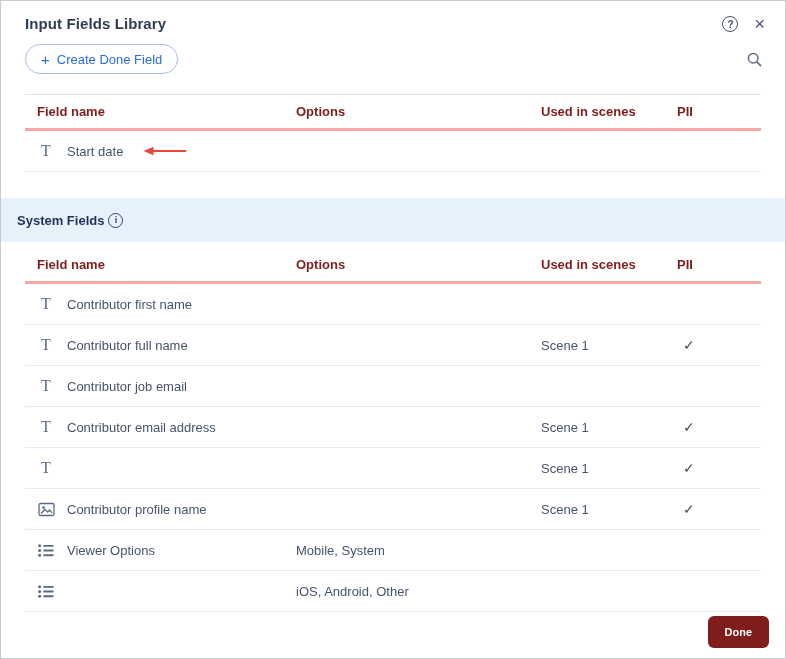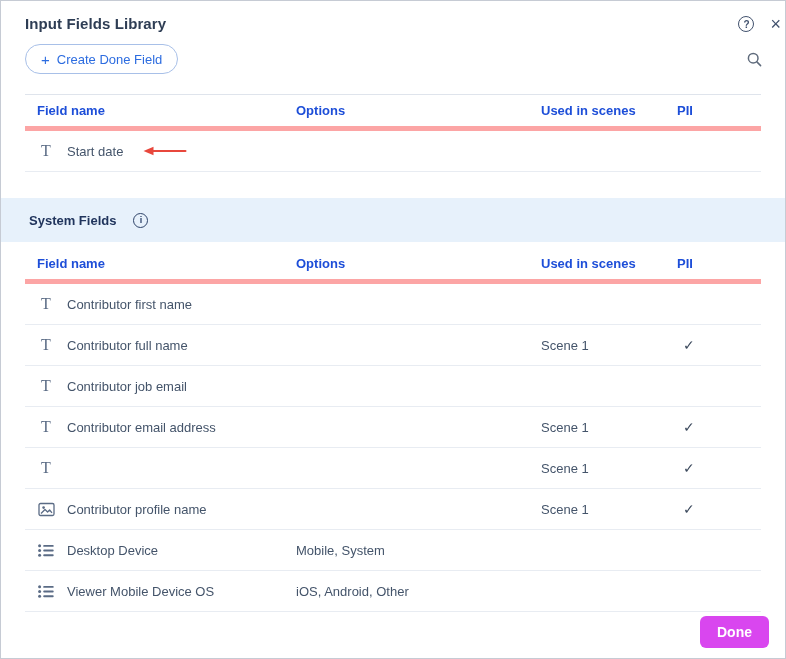--- a/index.html
+++ b/index.html
@@ -12,21 +12,21 @@
   .modal {
     width: 786px; height: 659px;
     background: #ffffff;
     border: 1px solid #c6cbd4;
     position: relative;
     overflow: hidden;
   }
   
   .modal-header {
     display: flex; justify-content: space-between; align-items: flex-start;
-    padding: 14px 4px 0 24px;
+    padding: 14px 20px 0 24px;
   }
   .modal-title { font-size: 15px; font-weight: 700; color: #2e3d54; letter-spacing: .1px; }
   .header-icons { display: flex; align-items: center; gap: 16px; margin-top: 1px; }
   .help-icon {
     width: 16px; height: 16px; border-radius: 50%;
     border: 1.4px solid #42526e; color: #42526e;
     font-size: 10px; font-weight: 700;
     display: flex; align-items: center; justify-content: center;
     cursor: pointer;
   }
@@ -44,54 +44,54 @@
     cursor: pointer;
   }
   .plus-glyph { font-size: 15px; line-height: 1; font-weight: 400; }
   .search-icon { cursor: pointer; display: flex; align-items: center; }
   
   .table { margin: 0 24px; }
   .table-1 { margin-top: 20px; }
   .thead {
     display: grid; grid-template-columns: 259px 245px 136px 1fr;
     align-items: center; height: 37px; padding-left: 12px;
-    border-bottom: 5px solid #fca5a5;
-    font-size: 13px; font-weight: 700; color: #1d4ed8;
+    border-bottom: 3px solid #fca5a5;
+    font-size: 13px; font-weight: 700; color: #7f1d1d;
   }
   .table-1 .thead { border-top: 1px solid #dfe4ec; }
   .table-2 .thead { margin-top: 6px; height: 36px; }
   .trow {
     display: grid; grid-template-columns: 259px 245px 136px 1fr;
     align-items: center; height: 41px; padding-left: 12px;
     border-bottom: 1px solid #e8ecf2;
     font-size: 13px; color: #44546a;
   }
   .name-cell { display: flex; align-items: center; gap: 12px; }
   .field-icon { width: 18px; display: flex; align-items: center; justify-content: center; color: #5a6b85; }
   .t-glyph { font-family: "Liberation Serif", serif; font-size: 16px; font-weight: 500; color: #5a6b85; }
   .annotation-arrow { display: flex; align-items: center; margin-left: 8px; }
   .check { font-size: 14px; color: #3c4a5d; padding-left: 6px; }
   
   .section-bar {
     margin-top: 26px; height: 44px; background: #e7f1fb;
-    display: flex; align-items: center; gap: 17px;
-    padding: 0 28px;
+    display: flex; align-items: center; gap: 4px;
+    padding: 0 16px;
     font-size: 13px; font-weight: 700; color: #20345c;
   }
   .info-icon {
     width: 15px; height: 15px; border-radius: 50%;
     border: 1.3px solid #2e4369; color: #2e4369;
     font-size: 9px; font-weight: 700; font-style: normal;
     display: flex; align-items: center; justify-content: center;
   }
   
   .footer { position: absolute; right: 16px; bottom: 10px; }
   .done-btn {
-    background: #d946ef; color: #ffffff; border: none; border-radius: 6px;
-    height: 32px; padding: 0 17px; font-size: 14px; font-weight: 700;
+    background: #7f1d1d; color: #ffffff; border: none; border-radius: 6px;
+    height: 32px; padding: 0 17px; font-size: 11px; font-weight: 700;
     font-family: inherit; cursor: pointer;
   }
 </style>
 </head>
 <body>
 
 <div class="modal">
 
   <div class="modal-header">
     <div class="modal-title">Input Fields Library</div>
@@ -229,39 +229,38 @@
             <span class="field-icon">
               <svg width="16" height="13" viewBox="0 0 16 13" fill="#5a6b85">
                 <circle cx="1.6" cy="1.8" r="1.5"></circle>
                 <rect x="5.2" y="0.9" width="10.5" height="1.9" rx="0.9"></rect>
                 <circle cx="1.6" cy="6.5" r="1.5"></circle>
                 <rect x="5.2" y="5.6" width="10.5" height="1.9" rx="0.9"></rect>
                 <circle cx="1.6" cy="11.2" r="1.5"></circle>
                 <rect x="5.2" y="10.3" width="10.5" height="1.9" rx="0.9"></rect>
               </svg>
             </span>
-            <span>Desktop Device</span>
+            <span>Viewer Options</span>
           </div>
           <div>Mobile, System</div>
           <div></div>
           <div></div>
         </div>
         <div class="trow">
           <div class="name-cell">
             <span class="field-icon">
               <svg width="16" height="13" viewBox="0 0 16 13" fill="#5a6b85">
                 <circle cx="1.6" cy="1.8" r="1.5"></circle>
                 <rect x="5.2" y="0.9" width="10.5" height="1.9" rx="0.9"></rect>
                 <circle cx="1.6" cy="6.5" r="1.5"></circle>
                 <rect x="5.2" y="5.6" width="10.5" height="1.9" rx="0.9"></rect>
                 <circle cx="1.6" cy="11.2" r="1.5"></circle>
                 <rect x="5.2" y="10.3" width="10.5" height="1.9" rx="0.9"></rect>
               </svg>
             </span>
-            <span>Viewer Mobile Device OS</span>
           </div>
           <div>iOS, Android, Other</div>
           <div></div>
           <div></div>
         </div>
       </div>
   </div>
 
   <div class="footer">
     <button class="done-btn">Done</button>

